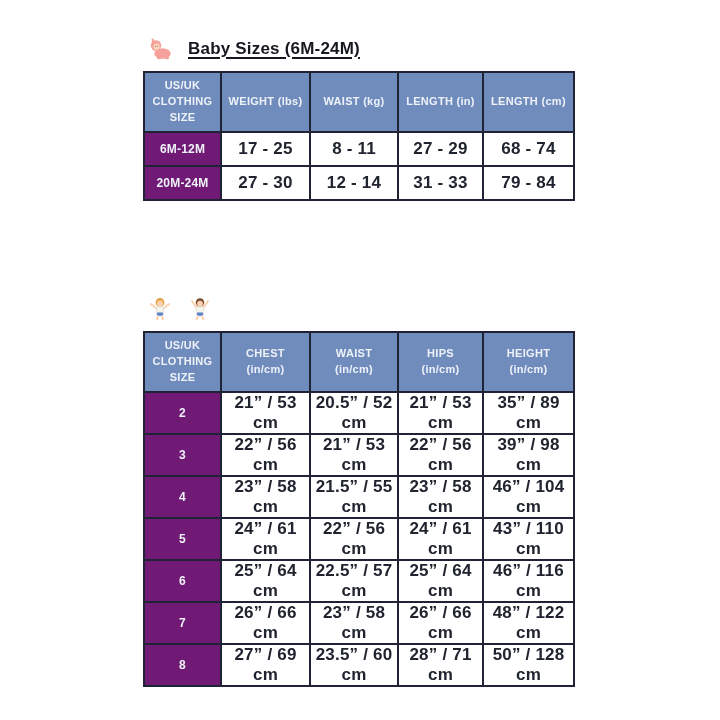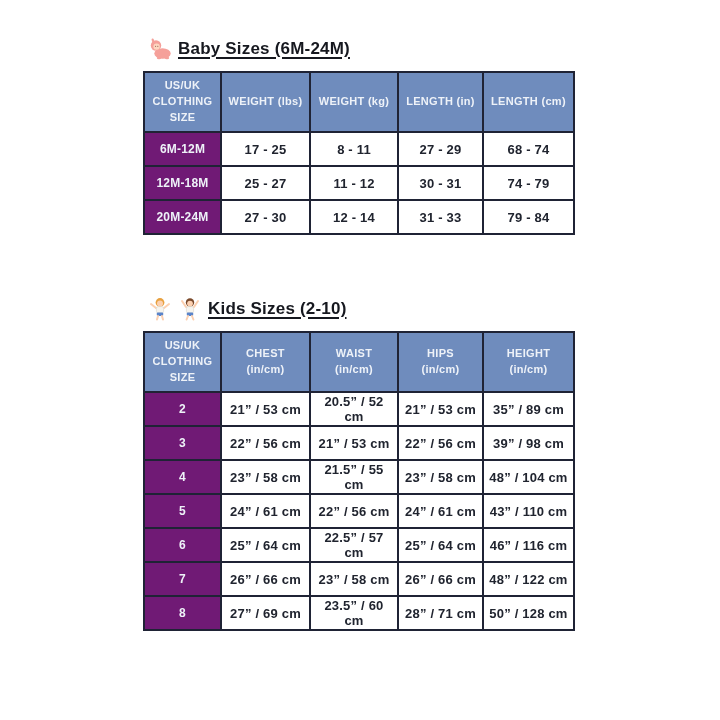--- a/index.html
+++ b/index.html
@@ -4,21 +4,21 @@
 <style>
   html,body{margin:0;padding:0;background:#ffffff;}
   .sheet{
     position:relative;
     width:720px;height:720px;
     background:#ffffff;
     font-family:"Liberation Sans","DejaVu Sans",sans-serif;
     overflow:hidden;
   }
   .block{position:absolute;left:143px;width:430px;}
-  .title-row{display:flex;align-items:center;gap:6px;margin:0 0 9px 5px;height:26px;}
+  .title-row{display:flex;align-items:center;gap:16px;margin:0 0 9px 5px;height:26px;}
   .icon{display:inline-flex;width:24px;height:24px;flex:0 0 auto;}
   .icon svg{width:100%;height:100%;}
   .title{
     margin:0;font-size:17px;font-weight:bold;color:#16181f;
     text-decoration:underline;text-underline-offset:3px;text-decoration-thickness:2px;
     letter-spacing:.2px;
   }
   table.size-table{
     border-collapse:collapse;table-layout:fixed;width:430px;
     border:2px solid #1f2335;
@@ -26,21 +26,21 @@
   .size-table th,.size-table td{
     border:2px solid #1f2335;text-align:center;vertical-align:middle;padding:0 2px;
   }
   .size-table th{
     background:#6f8cbd;color:#eef2f8;
     font-size:11px;font-weight:bold;line-height:1.45;
     height:58px;white-space:pre-line;letter-spacing:.3px;
   }
   .size-table td{
     background:#ffffff;color:#20242f;
-    font-size:13px;font-weight:bold;height:32px;letter-spacing:.2px;
+    font-size:17px;font-weight:bold;height:32px;letter-spacing:.2px;
   }
   .size-table td.size-cell{background:#701a75;color:#eef2f8;font-size:12px;}
   col.c1{width:77px;} col.c2{width:89px;} col.c3{width:88px;} col.c4{width:85px;} col.c5{width:91px;}
 </style>
 </head>
 <body>
 
 <div class="sheet">
 
   <section class="block" style="top:36px;">
@@ -67,39 +67,32 @@
           <col class="c3">
           <col class="c4">
           <col class="c5">
         </colgroup>
       <thead>
         <tr>
           <th>US/UK
 CLOTHING
 SIZE</th>
           <th>WEIGHT (lbs)</th>
-          <th>WEIGHT (kg)</th>
+          <th>WAIST (kg)</th>
           <th>LENGTH (in)</th>
           <th>LENGTH (cm)</th>
         </tr>
       </thead>
       <tbody>
         <tr>
           <td class="size-cell">6M-12M</td>
           <td>17 - 25</td>
           <td>8 - 11</td>
           <td>27 - 29</td>
           <td>68 - 74</td>
-        </tr>
-        <tr>
-          <td class="size-cell">12M-18M</td>
-          <td>25 - 27</td>
-          <td>11 - 12</td>
-          <td>30 - 31</td>
-          <td>74 - 79</td>
         </tr>
         <tr>
           <td class="size-cell">20M-24M</td>
           <td>27 - 30</td>
           <td>12 - 14</td>
           <td>31 - 33</td>
           <td>79 - 84</td>
         </tr>
       </tbody>
     </table>
@@ -124,21 +117,20 @@
           <line x1="4" y1="4" x2="8" y2="10" stroke="#fcd0b0" stroke-width="2" stroke-linecap="round"></line>
           <line x1="20" y1="4" x2="16" y2="10" stroke="#fcd0b0" stroke-width="2" stroke-linecap="round"></line>
           <circle cx="12" cy="5.5" r="4.2" fill="#7a4a2b"></circle>
           <circle cx="12" cy="6.6" r="2.9" fill="#fcd0b0"></circle>
           <rect x="8.4" y="9.6" width="7.2" height="6.4" rx="1.6" fill="#f7f4ee" stroke="#d8d3c8" stroke-width="0.6"></rect>
           <rect x="8.8" y="15.4" width="6.4" height="3.6" rx="1" fill="#5b84c9"></rect>
           <line x1="10" y1="19" x2="8.6" y2="22.5" stroke="#fcd0b0" stroke-width="2" stroke-linecap="round"></line>
           <line x1="14" y1="19" x2="15.4" y2="22.5" stroke="#fcd0b0" stroke-width="2" stroke-linecap="round"></line>
         </svg>
       </span>
-      <h2 class="title">Kids Sizes (2-10)</h2>
     </div>
 
     <table class="size-table">
       <colgroup>
           <col class="c1">
           <col class="c2">
           <col class="c3">
           <col class="c4">
           <col class="c5">
         </colgroup>
@@ -170,21 +162,21 @@
           <td>22” / 56 cm</td>
           <td>21” / 53 cm</td>
           <td>22” / 56 cm</td>
           <td>39” / 98 cm</td>
         </tr>
         <tr>
           <td class="size-cell">4</td>
           <td>23” / 58 cm</td>
           <td>21.5” / 55 cm</td>
           <td>23” / 58 cm</td>
-          <td>48” / 104 cm</td>
+          <td>46” / 104 cm</td>
         </tr>
         <tr>
           <td class="size-cell">5</td>
           <td>24” / 61 cm</td>
           <td>22” / 56 cm</td>
           <td>24” / 61 cm</td>
           <td>43” / 110 cm</td>
         </tr>
         <tr>
           <td class="size-cell">6</td>

